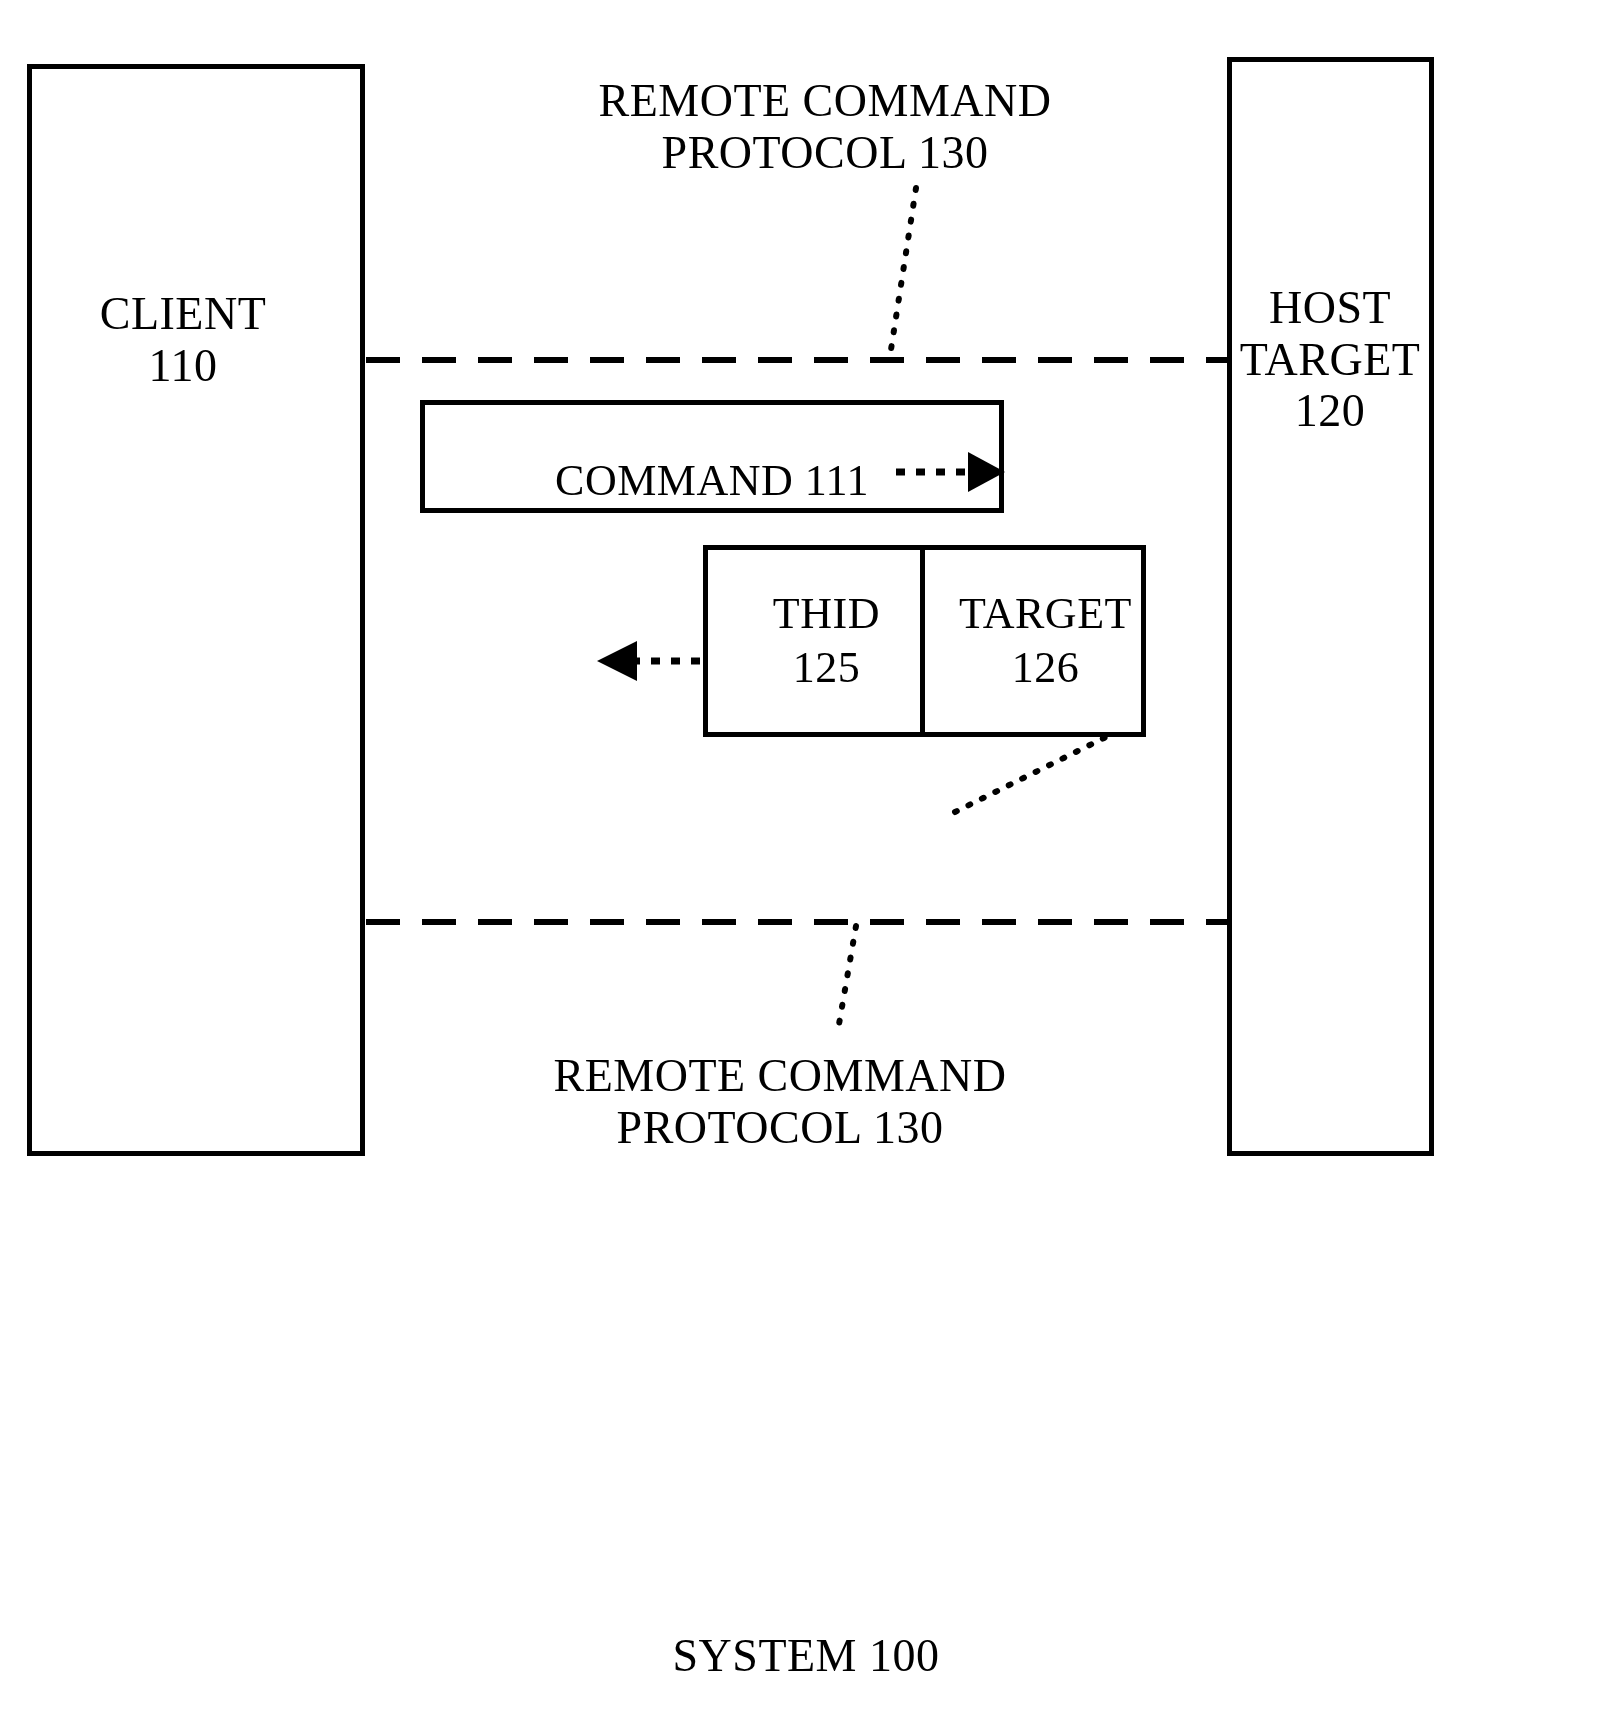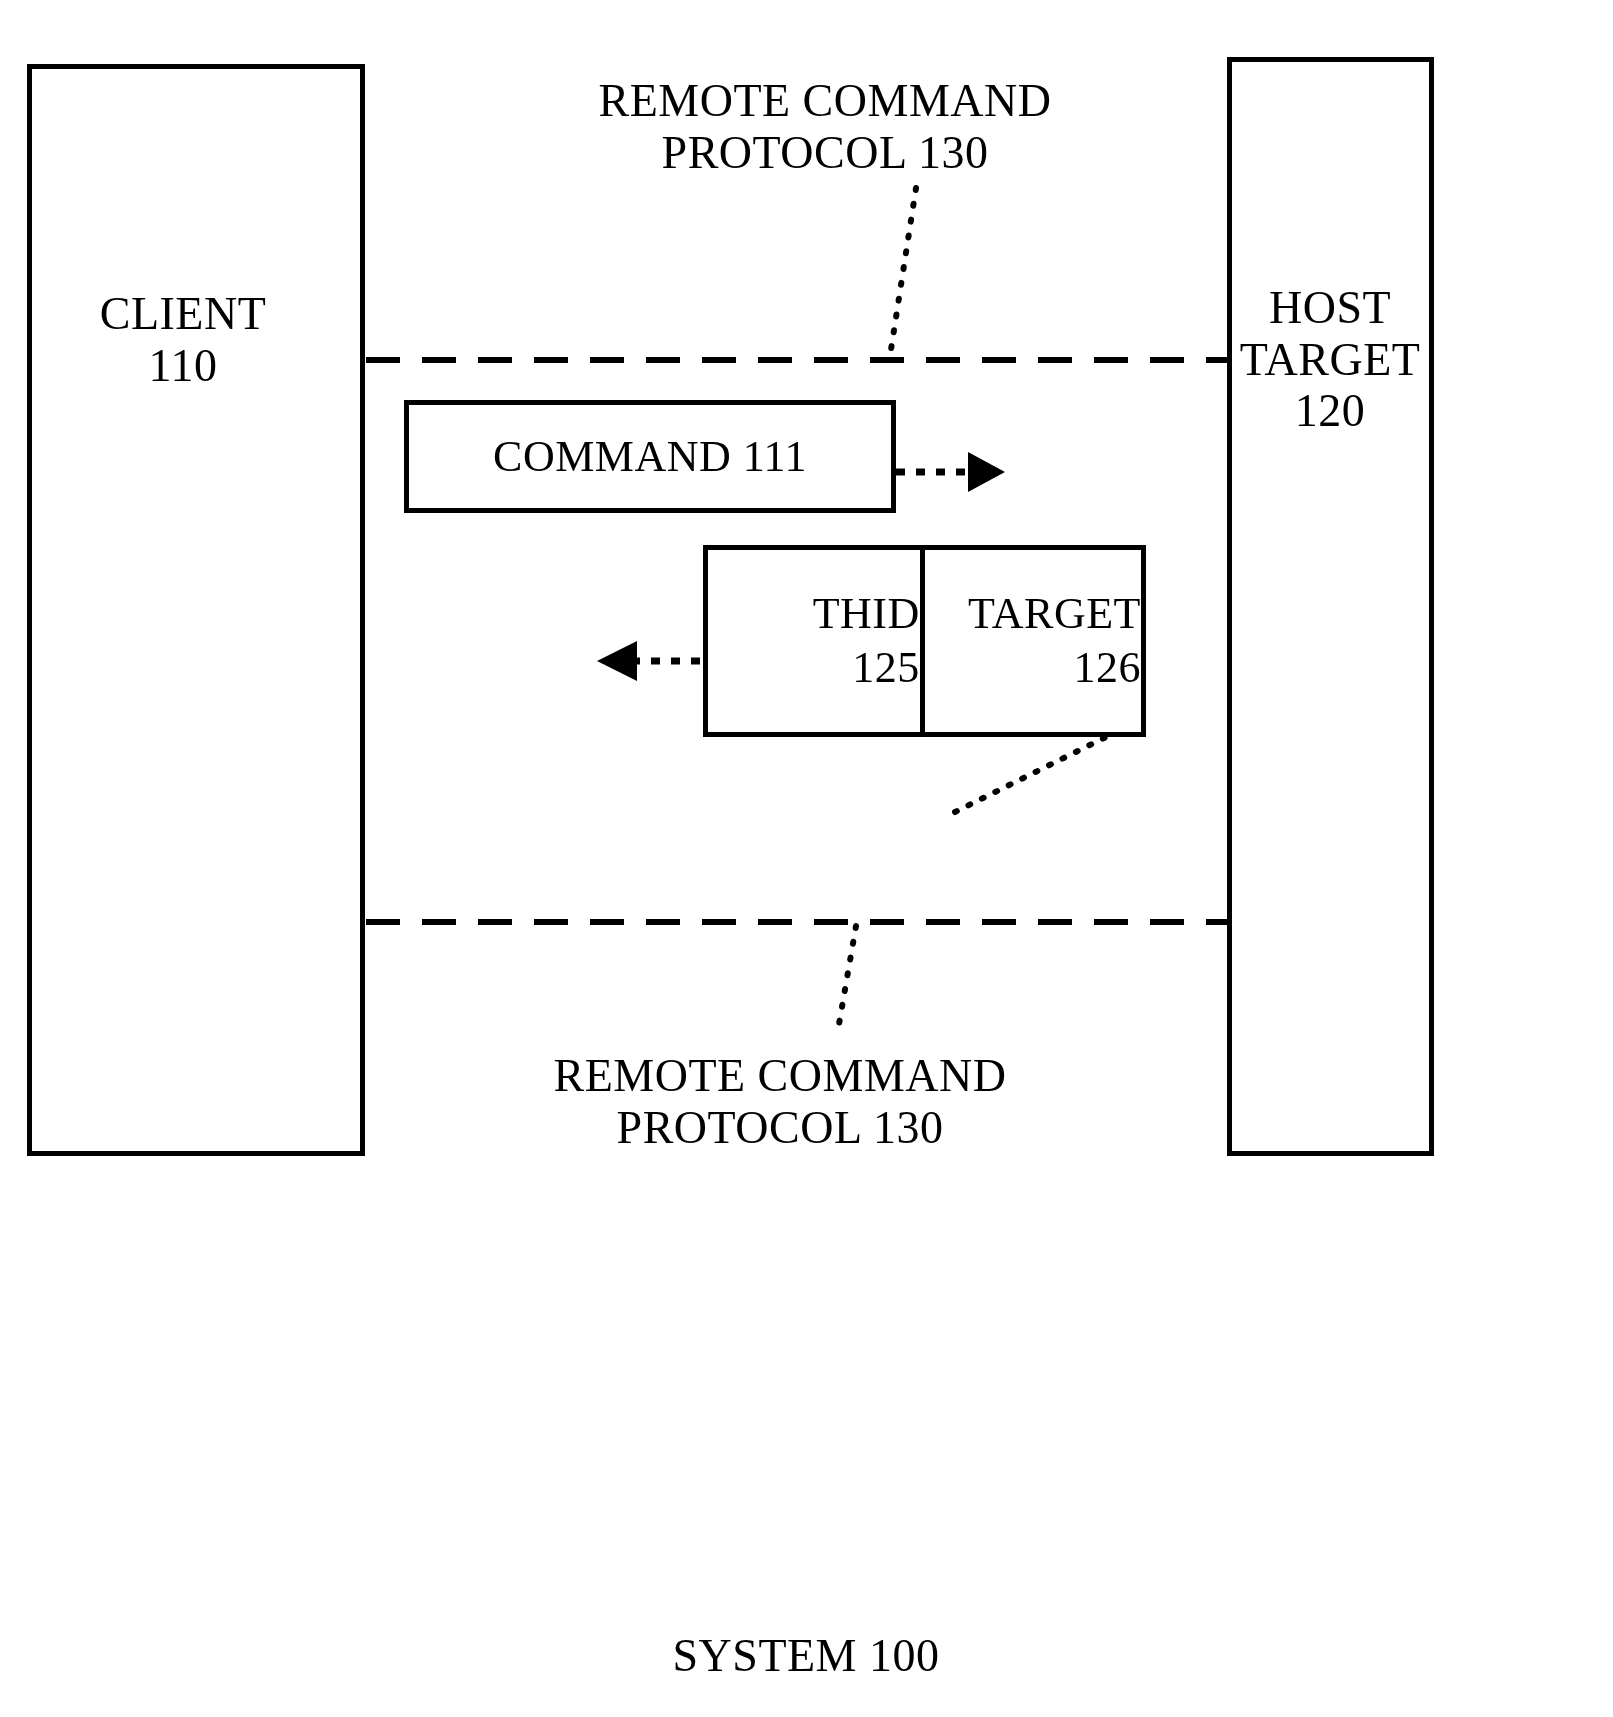--- a/index.html
+++ b/index.html
@@ -50,21 +50,21 @@
     background: #ffffff;
     display: flex;
     align-items: center;
     justify-content: center;
   }
   .split-cell {
     flex: 1 1 50%;
     height: 100%;
     display: flex;
     flex-direction: column;
-    align-items: flex-end;
+    align-items: center;
     justify-content: center;
     box-sizing: border-box;
     margin-left: 25px;
   }
   .split-cell.left {
     border-right: 5px solid #000000;
   }
   .cell-line {
     font-size: 44px;
     line-height: 1.22;
@@ -98,21 +98,21 @@
   </div>
 
   <div class="label big-label" style="left:500px; top:1050px; width:560px;">
     <div>REMOTE COMMAND</div>
     <div>
       <span>PROTOCOL</span>
       <span class="u">130</span>
     </div>
   </div>
 
-  <div class="inner-box" style="left:404px; top:400px; width:492px; height:113px;">
+  <div class="inner-box" style="left:420px; top:400px; width:584px; height:113px;align-items:flex-end;">
     <span class="cell-line">
       <span>COMMAND</span>
       <span class="u">111</span>
     </span>
   </div>
 
   <div class="inner-box" style="left:703px; top:545px; width:443px; height:192px;">
     <div class="split-cell left">
       <div class="cell-line">THID</div>
       <div class="cell-line u">125</div>

